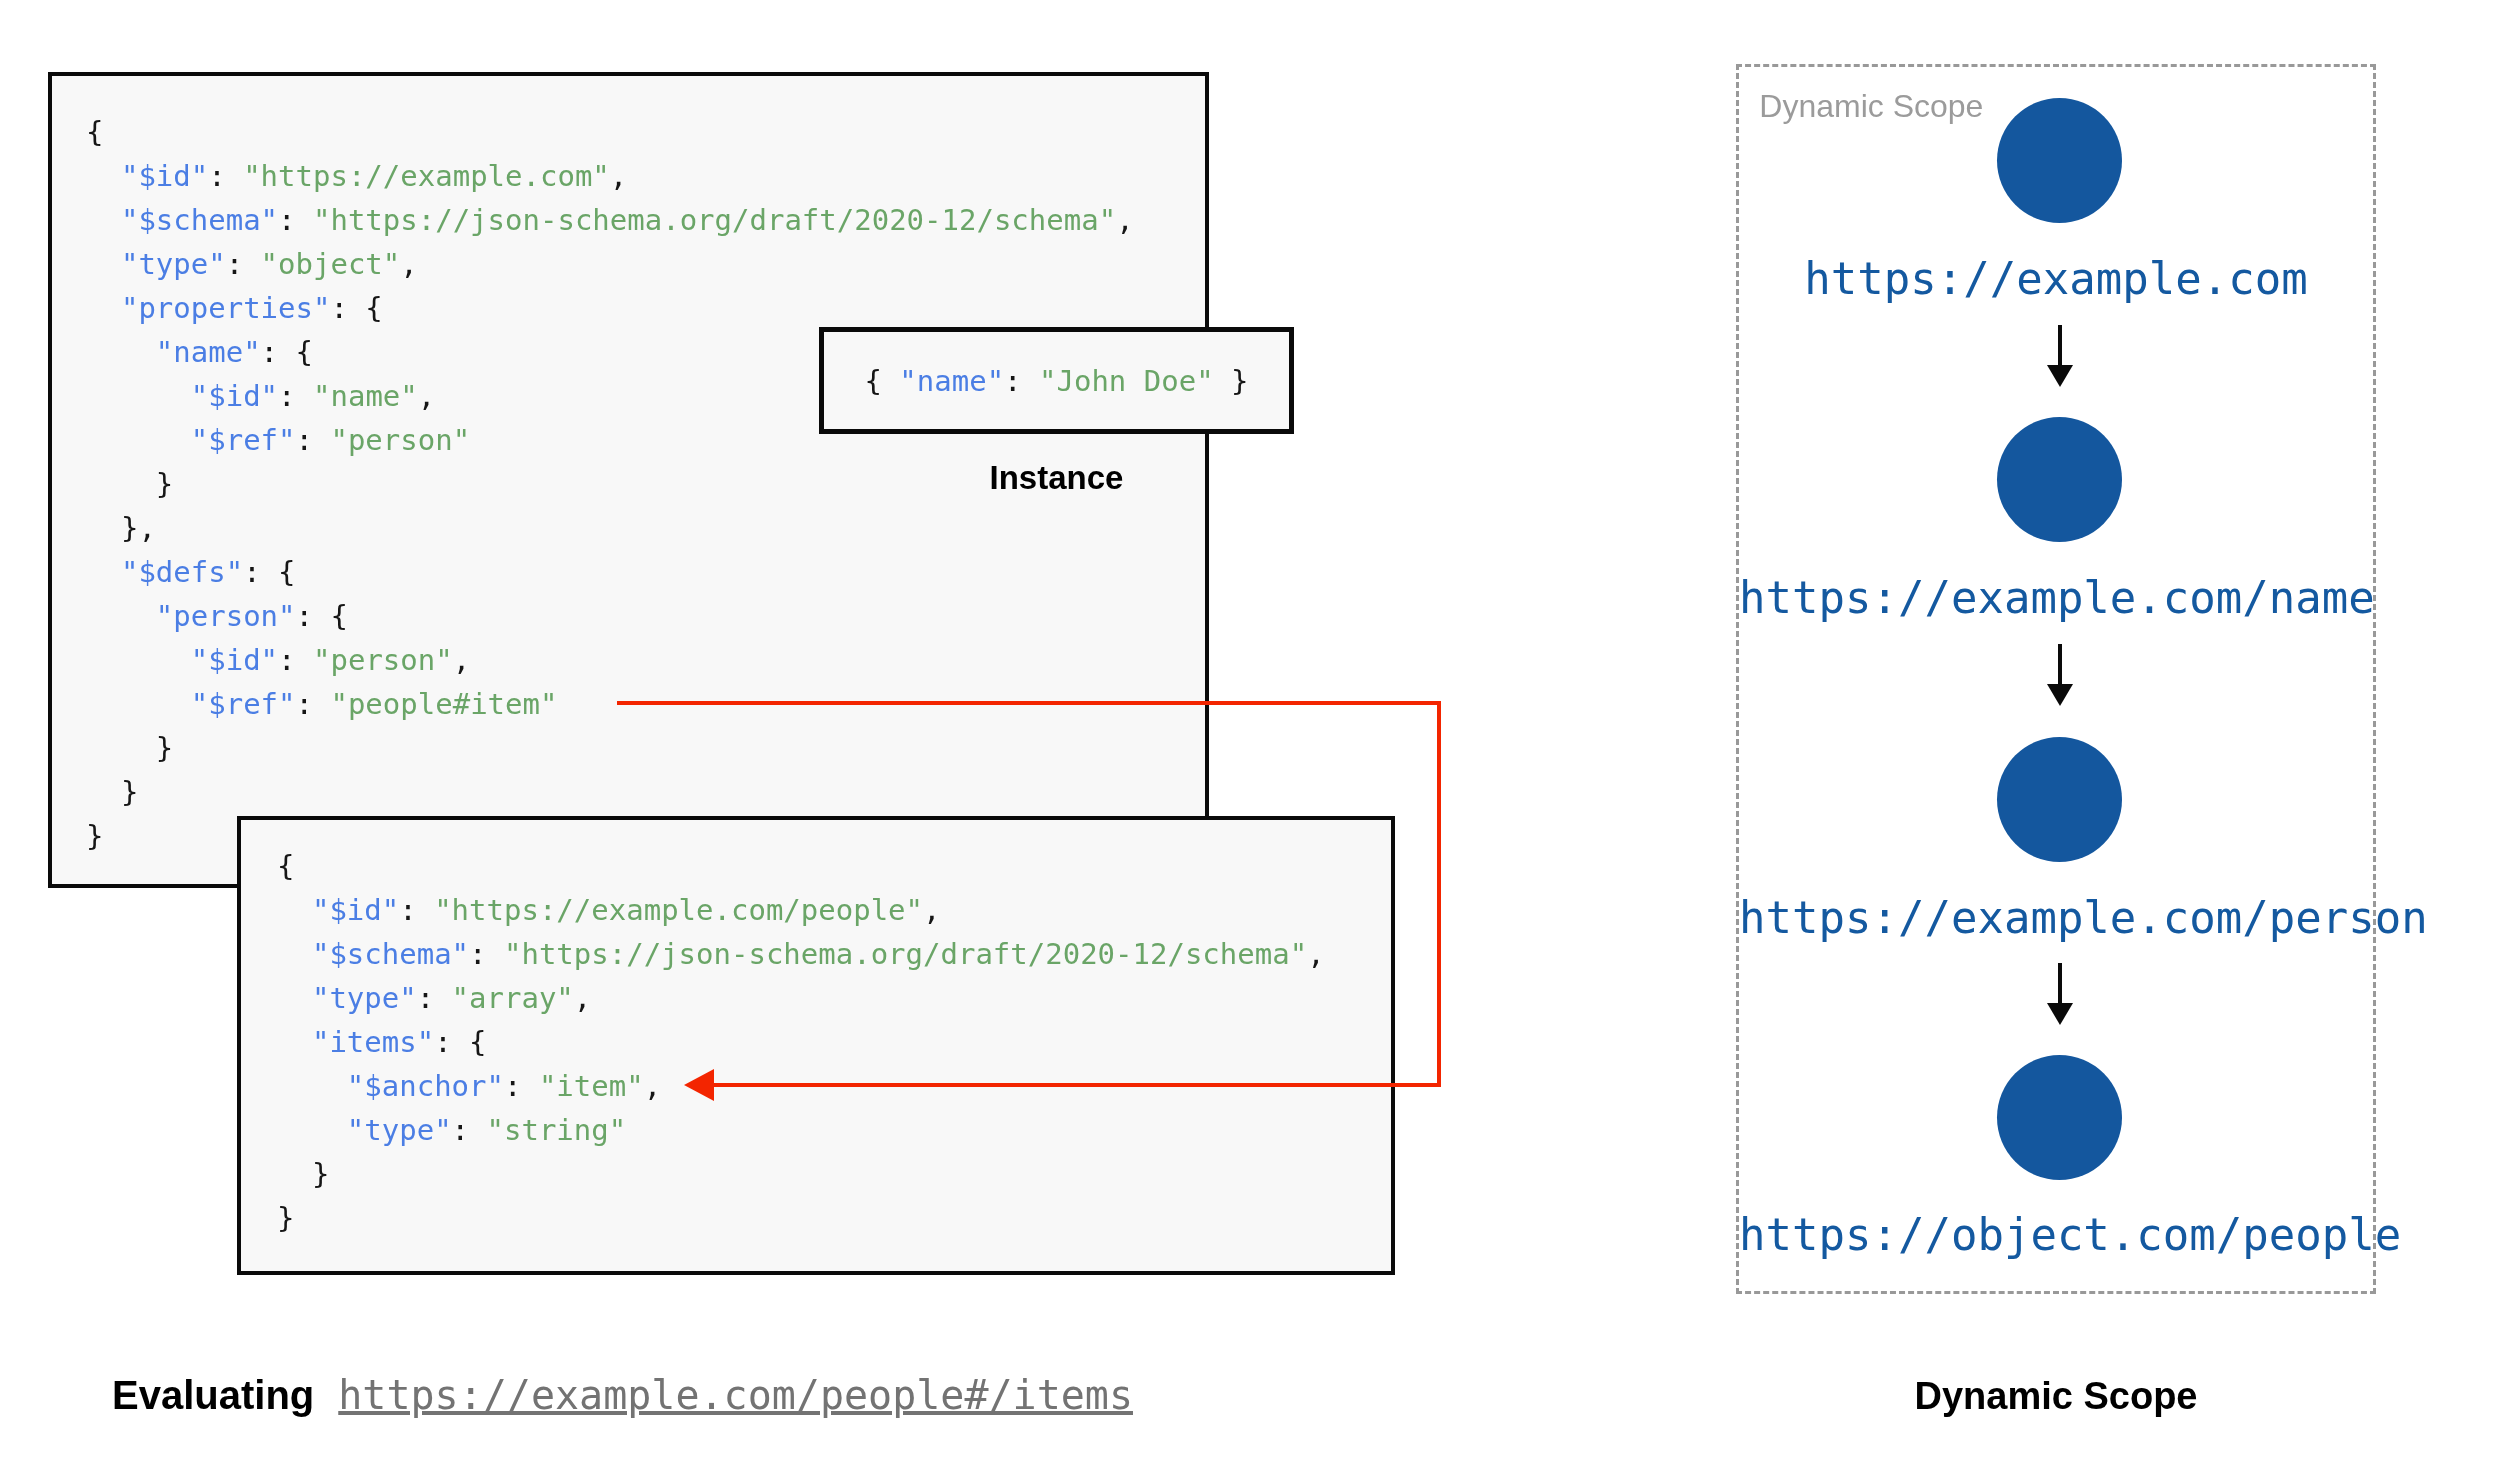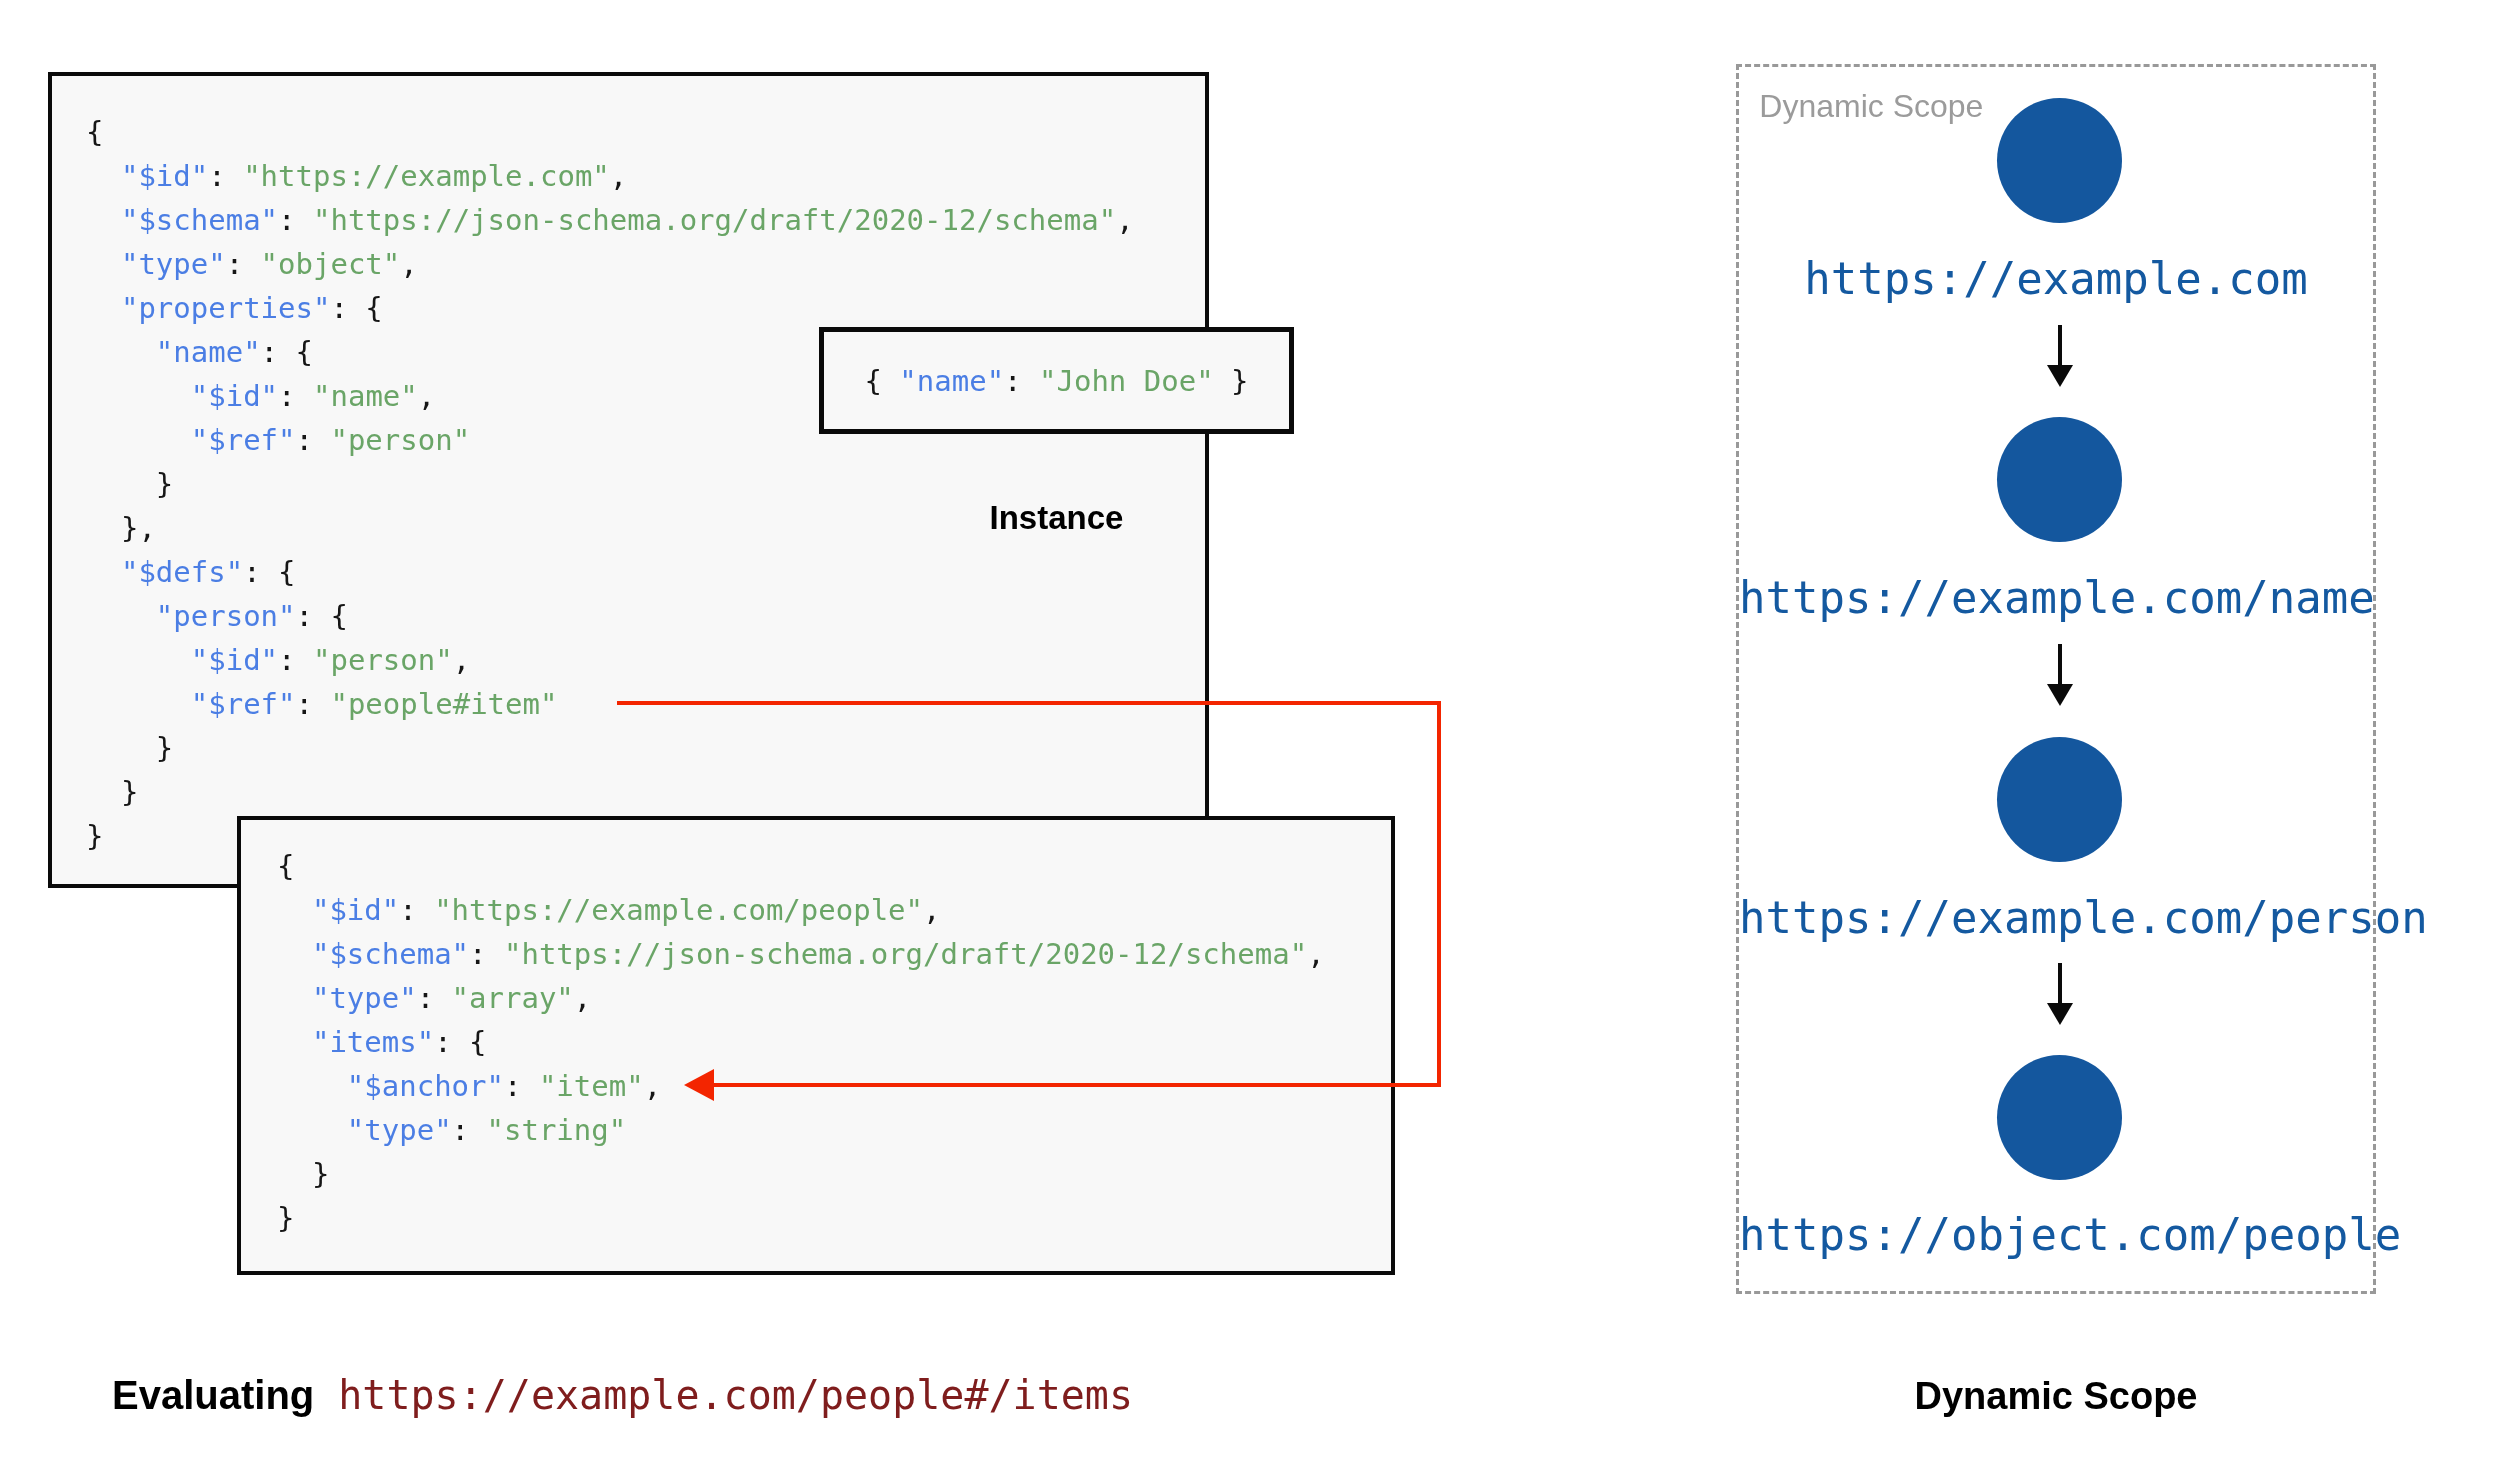--- a/index.html
+++ b/index.html
@@ -19,35 +19,35 @@
   #schema2 pre.code{padding:23.5px 0 0 36px;}
   .tk{color:var(--key,#4b7ee4);}
   .ts{color:var(--str,#6aa567);}
 
   
   #instance-box{position:absolute;left:819px;top:327px;width:475px;height:107px;
                 background:var(--box-bg,#f8f8f8);border:5.3px solid var(--box-border,#0a0a0a);
                 box-sizing:border-box;display:flex;align-items:center;justify-content:center;}
   #instance-box pre.code{padding:0;}
   #instance-label{position:absolute;left:819px;top:459px;width:475px;text-align:center;
-                  font-size:33px;font-weight:bold;color:#000;margin-top:40px;}
+                  font-size:33px;font-weight:bold;color:#000;}
 
   
   .rline{position:absolute;background:var(--red,#f32500);z-index:5;}
   #rseg1{left:617px;top:701px;width:824px;height:4.3px;}
   #rseg2{left:1437px;top:701px;width:4.3px;height:386px;}
   #rseg3{left:711px;top:1083px;width:730px;height:4.3px;}
   #rhead{position:absolute;left:684px;top:1069px;width:0;height:0;z-index:5;
          border-top:16px solid transparent;border-bottom:16px solid transparent;
          border-right:30px solid var(--red,#f32500);}
 
   
   #evaluating{position:absolute;left:112px;top:1372px;display:flex;align-items:baseline;gap:24px;}
   #evaluating .ev-b{font-size:40px;font-weight:bold;color:#000;}
-  #evaluating .ev-m{font-family:"DejaVu Sans Mono",monospace;font-size:40px;color:#7f1d1d;}
+  #evaluating .ev-m{font-family:"DejaVu Sans Mono",monospace;font-size:40px;color:#737373;text-decoration:underline;}
   #scope-caption{position:absolute;left:1736px;top:1375px;width:640px;text-align:center;
                  font-size:38px;font-weight:bold;color:#000;}
 
   
   #scope-box{position:absolute;left:1736px;top:64px;width:640px;height:1230px;
              border:3.7px dashed #999999;box-sizing:border-box;background:#ffffff;}
   #scope-watermark{position:absolute;left:20.3px;top:21.4px;font-size:32px;
                    color:var(--watermark,#9b9b9b);}
   .node-circle{position:absolute;left:258px;width:125px;height:125px;border-radius:50%;
                background:var(--node-fill,#14579e);}

